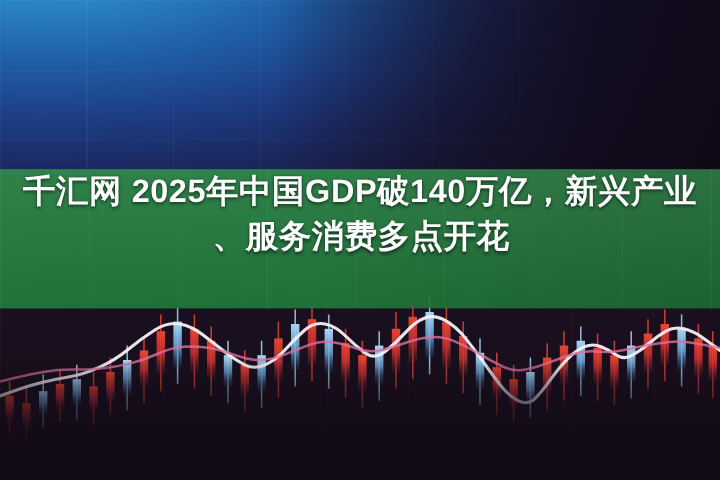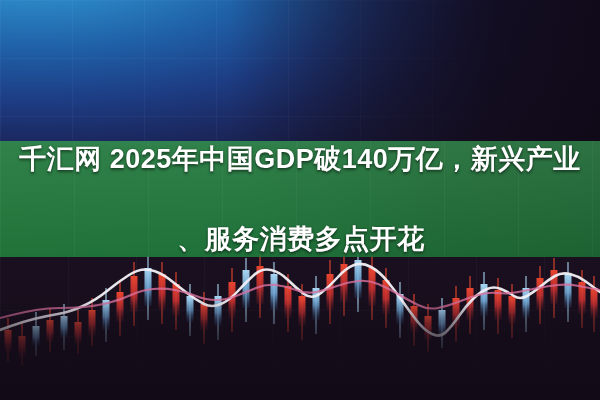--- a/index.html
+++ b/index.html
@@ -71,33 +71,33 @@
     background:
       repeating-linear-gradient(to right, rgba(255,255,255,.035) 0 1px, transparent 1px 74px),
       linear-gradient(to bottom, rgba(255,255,255,.07), rgba(0,0,0,.05));
     pointer-events:none;
   }
 
   
   #title-wrap{
     position:absolute;left:0;right:0;top:141px;height:116px;
     display:flex;flex-direction:column;
-    align-items:center;justify-content:space-between;
+    align-items:center;justify-content:flex-start;
     gap:2px;
   }
   .title-line{
     color:#ffffff;
     font-size:27px;
     font-weight:bold;
     letter-spacing:.5px;
     line-height:36px;
     white-space:nowrap;
     text-shadow:0 2px 3px rgba(0,0,0,.45), 0 0 2px rgba(0,0,0,.35);
   }
-  #title-line-2{ padding-left:2px;margin-top:20px; }
+  #title-line-2{ padding-left:2px; }
 
   svg{display:block;}
 </style>
 </head>
 <body>
 
 <div id="stage">
 
   <div class="layer" id="bg-base"></div>
   <div class="layer" id="chart-panel"></div>

